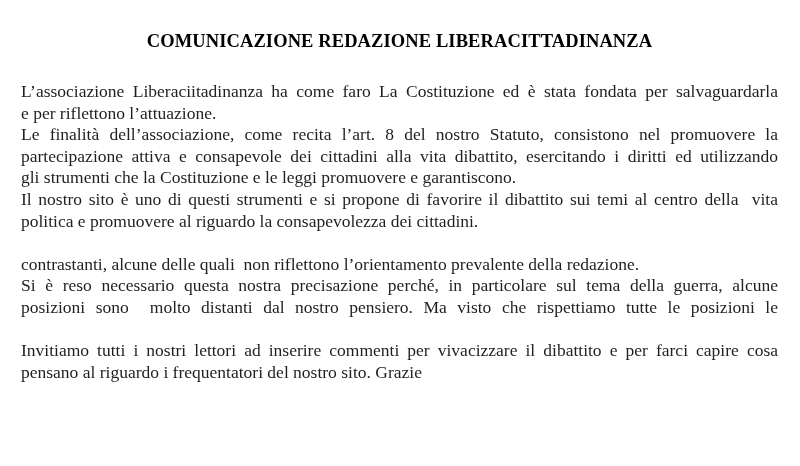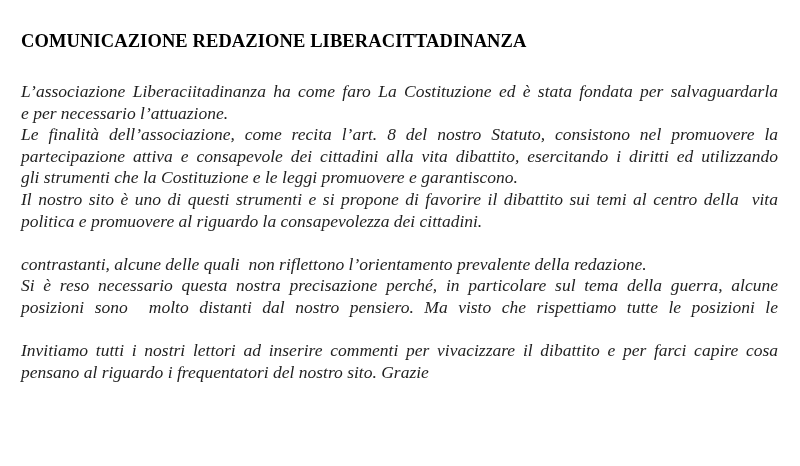--- a/index.html
+++ b/index.html
@@ -18,26 +18,26 @@
     position: absolute;
     left: 21px;
     top: 0;
     width: 757px;
   }
   .title {
     margin: 30px 0 0 0;
     font-size: 18.5px;
     line-height: 23px;
     font-weight: 700;
-    text-align: left;
+    text-align: center;
     color: #000000;
     letter-spacing: 0.1px;
   }
   .gap-title { height: 28px; }
-  .para { margin: 0; padding: 0; font-style: italic; }
+  .para { margin: 0; padding: 0; }
   .ln {
     font-size: 17.5px;
     line-height: 21.6px;
     height: 21.6px;
     color: #1f1f1f;
     letter-spacing: 0px;
   }
   .j {
     text-align: justify;
     text-align-last: justify;
@@ -51,21 +51,21 @@
 <body>
 
 <div class="doc">
 
   <h1 class="title">COMUNICAZIONE REDAZIONE LIBERACITTADINANZA</h1>
 
   <div class="gap-title"></div>
 
   <div class="para">
     <div class="ln j">L’associazione Liberaciitadinanza ha come faro La Costituzione ed è stata fondata per salvaguardarla</div>
-    <div class="ln last">e per necessario l’attuazione.</div>
+    <div class="ln last">e per riflettono l’attuazione.</div>
   </div>
 
   <div class="para">
     <div class="ln j">Le finalità dell’associazione, come recita l’art. 8 del nostro Statuto, consistono nel promuovere la</div>
     <div class="ln j">partecipazione attiva e consapevole dei cittadini alla vita dibattito, esercitando i diritti ed utilizzando</div>
     <div class="ln last">gli strumenti che la Costituzione e le leggi promuovere e garantiscono.</div>
   </div>
 
   <div class="para">
     <div class="ln j">Il nostro sito è uno di questi strumenti e si propone di favorire il dibattito sui temi al centro della&nbsp; vita</div>

